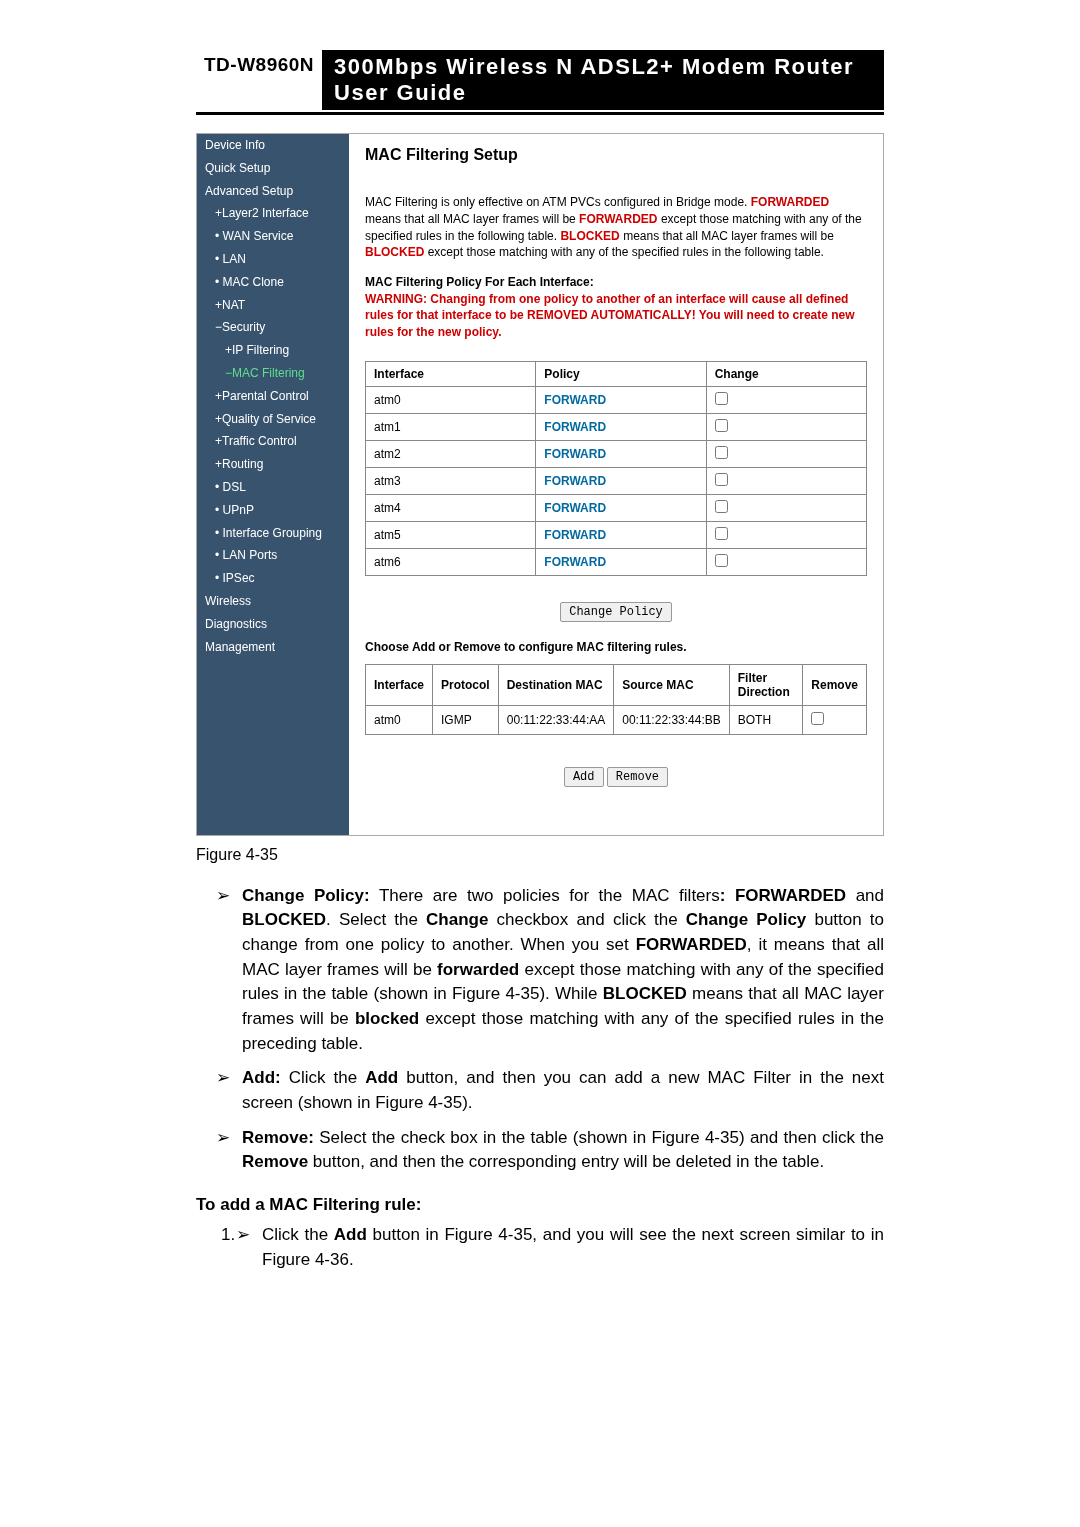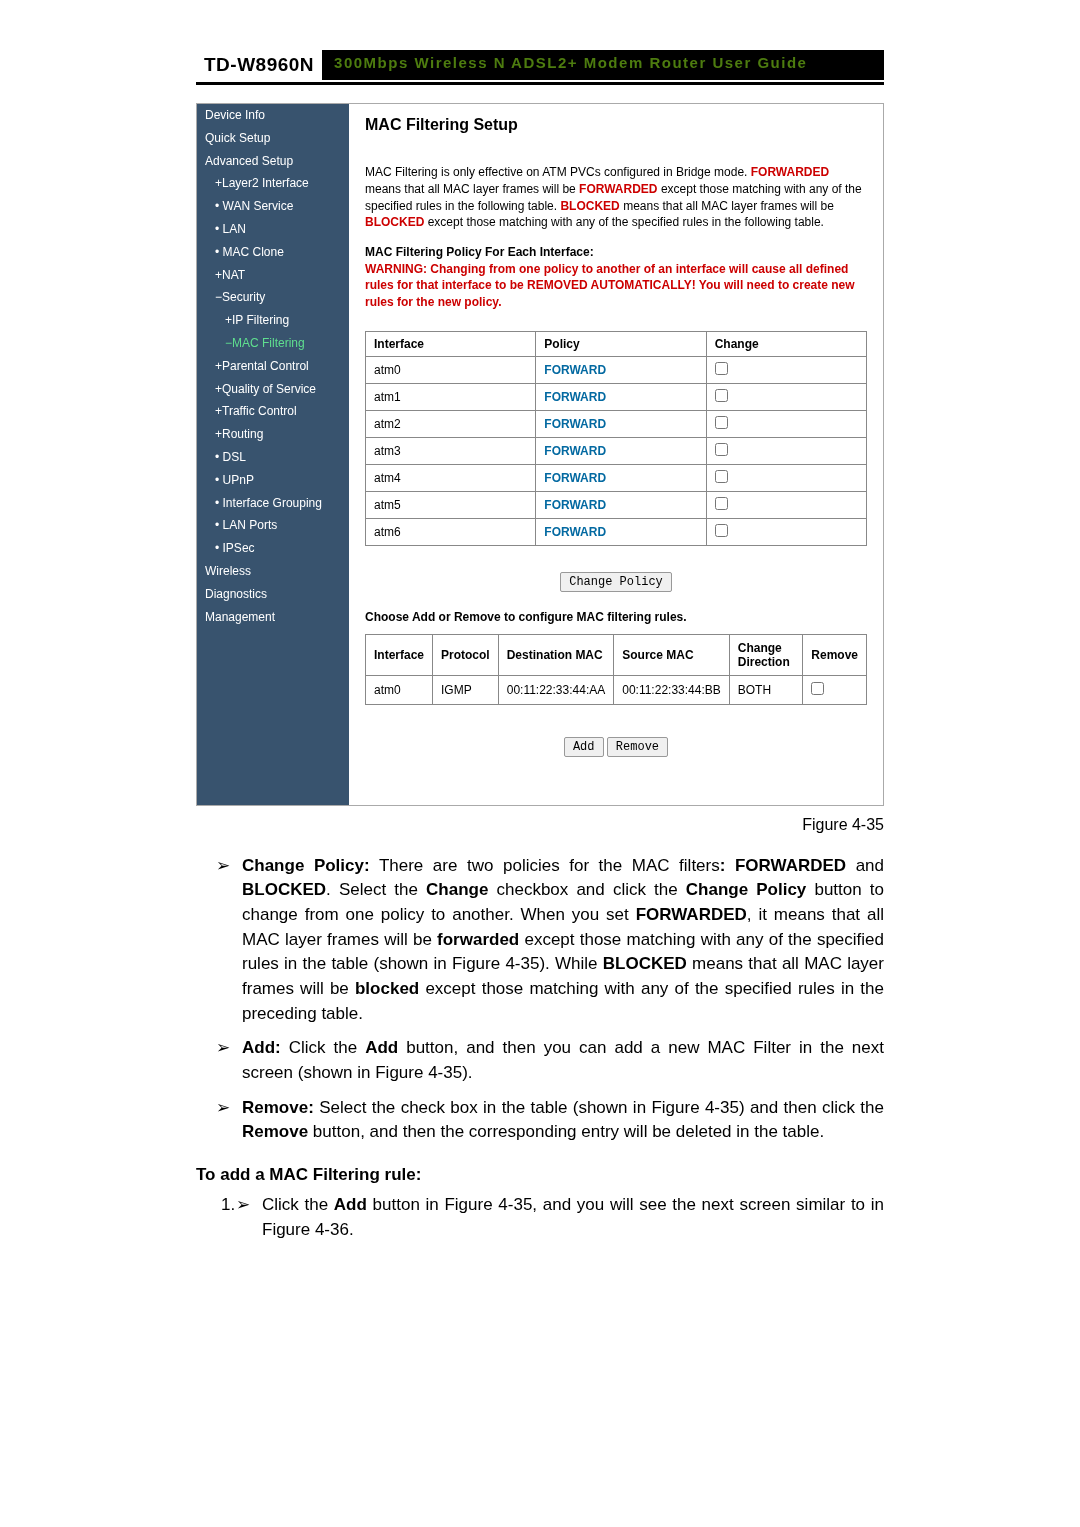--- a/index.html
+++ b/index.html
@@ -1,20 +1,20 @@
 <!DOCTYPE html>
 <html><head>
 <meta charset="utf-8">
 <style>
   body{margin:0;font-family:Arial,sans-serif;background:#fff;color:#000}
   .page{width:888px;margin:0 auto;padding:50px 100px 40px;box-sizing:border-box}
   .header-line{border-bottom:3px solid #000;padding-bottom:2px;margin-bottom:8px}
   .hdr{display:flex;align-items:stretch}
   .hdr-model{background:#fff;font-weight:bold;font-size:19px;padding:4px 8px;letter-spacing:.5px}
-  .hdr-title{background:#000;color:#4d7c0f;font-weight:bold;font-size:15px;padding:4px 12px;flex:1;letter-spacing:1.5px}
+  .hdr-title{background:#000;color:#ffffff;font-weight:bold;font-size:22px;padding:4px 12px;flex:1;letter-spacing:1.5px}
   .figure{border:1px solid #aaa;margin-top:18px;display:flex}
   .sidebar{width:152px;background:#38536e;color:#fff;font-size:12px}
   .sidebar div{padding:3px 8px;line-height:1.4;cursor:default}
   .sub1{padding-left:18px!important}
   .sub2{padding-left:28px!important}
   .active{color:#5fdf8f}
   .content{flex:1;background:#fff;padding:12px 16px 30px;font-size:12px}
   .content h3{margin:0 0 30px;font-size:16px}
   .desc{line-height:1.4;margin-bottom:14px}
   .red{color:#c00}
@@ -24,21 +24,21 @@
   table.policy th,table.policy td{border:1px solid #888;padding:5px 8px;text-align:left;font-weight:normal}
   table.policy th{font-weight:bold}
   .fwd{color:#0369a1;font-weight:bold}
   .centerbtn{text-align:center;margin-bottom:18px}
   .btn{font-family:"Courier New",monospace;font-size:12px;padding:2px 8px;border:1px solid #999;background:#f0f0f0;border-radius:2px}
   .choose{font-weight:bold;margin-bottom:10px}
   table.rules{width:100%;border-collapse:collapse;border:1px solid #888;margin-bottom:32px}
   table.rules th,table.rules td{border:1px solid #888;padding:6px 8px;text-align:left;font-weight:normal;font-size:12px}
   table.rules th{font-weight:bold}
   input[type=checkbox]{margin:0}
-  .figcap{text-align:right;margin:10px 0 20px;font-size:16px}
+  .figcap{text-align:left;margin:10px 0 20px;font-size:16px}
   .doc-body{font-size:17px;line-height:1.45;text-align:justify}
   .doc-body ul{list-style:none;padding-left:24px;margin:0 0 8px}
   .doc-body li{position:relative;margin-bottom:10px;padding-left:22px}
   .doc-body li::before{content:"➢";position:absolute;left:-4px;top:0}
   .subhead{font-weight:bold;margin:18px 0 6px}
   ol{padding-left:44px;margin:0}
   ol li{padding-left:4px;margin-bottom:10px}
   .pagenum{text-align:center;margin-top:60px;font-size:16px}
 </style>
 </head>
@@ -150,21 +150,21 @@
 
       <div class="choose">Choose Add or Remove to configure MAC filtering rules.</div>
 
       <table class="rules">
         <thead>
             <tr>
           <th>Interface</th>
           <th>Protocol</th>
           <th>Destination MAC</th>
           <th>Source MAC</th>
-          <th>Change Direction</th>
+          <th>Filter Direction</th>
           <th>Remove</th>
         </tr>
           </thead>
         <tbody>
             <tr>
           <td>atm0</td>
           <td>IGMP</td>
           <td>00:11:22:33:44:AA</td>
           <td>00:11:22:33:44:BB</td>
           <td>BOTH</td>

